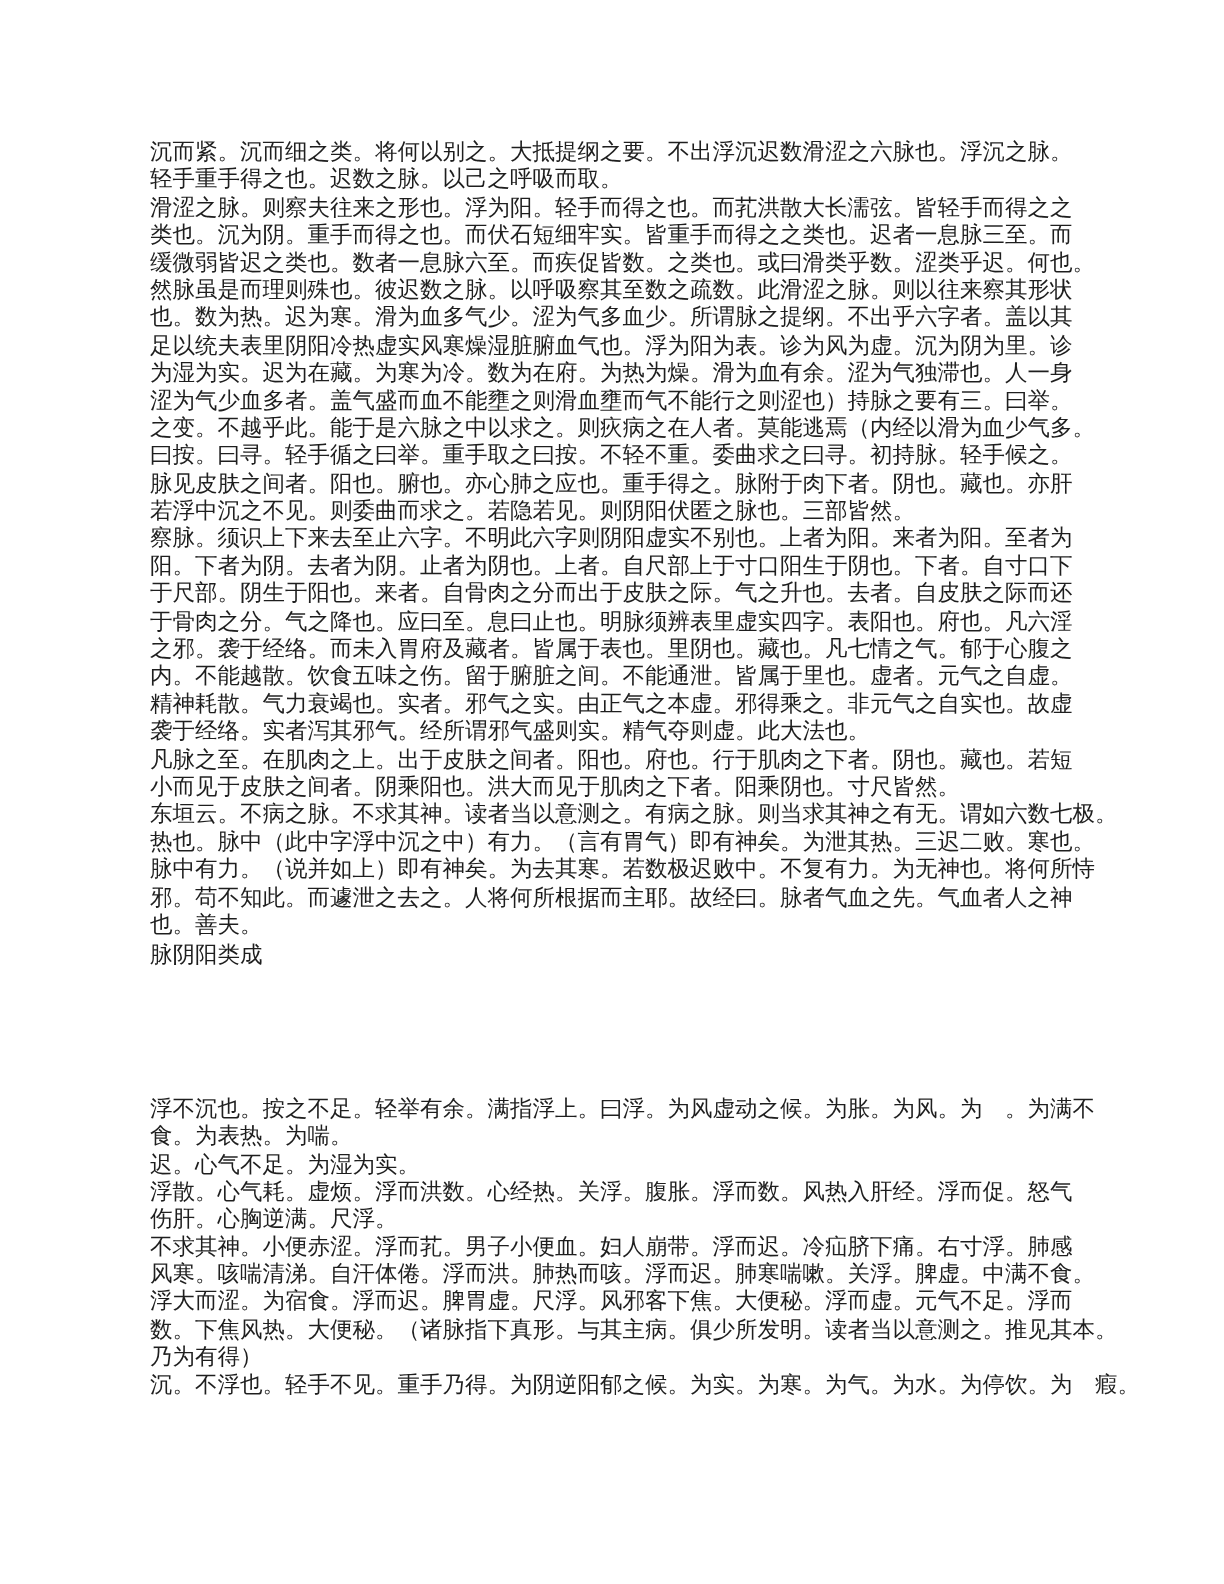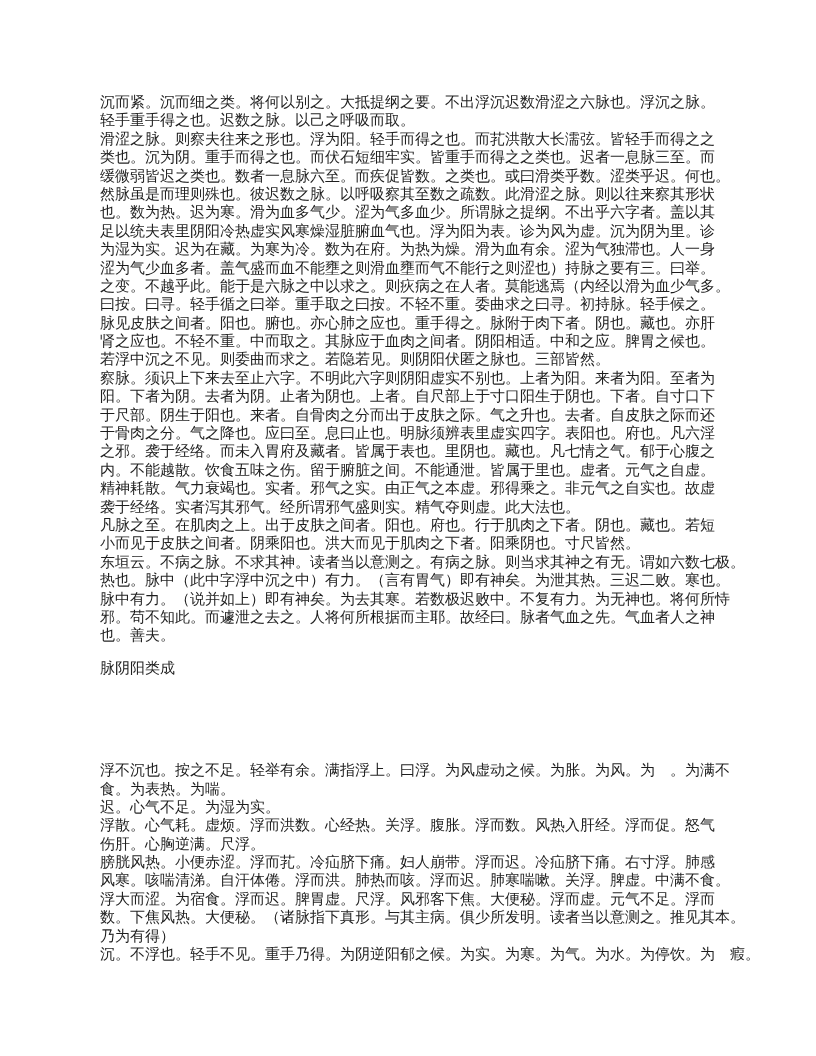--- a/index.html
+++ b/index.html
@@ -27,21 +27,21 @@
     color: #1e1e1e;
     font-size: 15px;
   }
   .text-block .tline {
     height: 18.4px;
     line-height: 18.4px;
     white-space: pre;
     letter-spacing: 0;
   }
   .heading {
-    margin-top: 14px;
+    margin-top: 2px;
     height: 18.4px;
     line-height: 18.4px;
     white-space: pre;
   }
   .section2 {
     margin-top: 84px;
   }
 </style>
 </head>
 <body>
@@ -55,21 +55,20 @@
         <div class="tline">类也。沉为阴。重手而得之也。而伏石短细牢实。皆重手而得之之类也。迟者一息脉三至。而</div>
         <div class="tline">缓微弱皆迟之类也。数者一息脉六至。而疾促皆数。之类也。或曰滑类乎数。涩类乎迟。何也。</div>
         <div class="tline">然脉虽是而理则殊也。彼迟数之脉。以呼吸察其至数之疏数。此滑涩之脉。则以往来察其形状</div>
         <div class="tline">也。数为热。迟为寒。滑为血多气少。涩为气多血少。所谓脉之提纲。不出乎六字者。盖以其</div>
         <div class="tline">足以统夫表里阴阳冷热虚实风寒燥湿脏腑血气也。浮为阳为表。诊为风为虚。沉为阴为里。诊</div>
         <div class="tline">为湿为实。迟为在藏。为寒为冷。数为在府。为热为燥。滑为血有余。涩为气独滞也。人一身</div>
         <div class="tline">涩为气少血多者。盖气盛而血不能壅之则滑血壅而气不能行之则涩也）持脉之要有三。曰举。</div>
         <div class="tline">之变。不越乎此。能于是六脉之中以求之。则疢病之在人者。莫能逃焉（内经以滑为血少气多。</div>
         <div class="tline">曰按。曰寻。轻手循之曰举。重手取之曰按。不轻不重。委曲求之曰寻。初持脉。轻手候之。</div>
         <div class="tline">脉见皮肤之间者。阳也。腑也。亦心肺之应也。重手得之。脉附于肉下者。阴也。藏也。亦肝</div>
-        <div class="tline">肾之应也。不轻不重。中而取之。其脉应于血肉之间者。阴阳相适。中和之应。脾胃之候也。</div>
         <div class="tline">若浮中沉之不见。则委曲而求之。若隐若见。则阴阳伏匿之脉也。三部皆然。</div>
         <div class="tline">察脉。须识上下来去至止六字。不明此六字则阴阳虚实不别也。上者为阳。来者为阳。至者为</div>
         <div class="tline">阳。下者为阴。去者为阴。止者为阴也。上者。自尺部上于寸口阳生于阴也。下者。自寸口下</div>
         <div class="tline">于尺部。阴生于阳也。来者。自骨肉之分而出于皮肤之际。气之升也。去者。自皮肤之际而还</div>
         <div class="tline">于骨肉之分。气之降也。应曰至。息曰止也。明脉须辨表里虚实四字。表阳也。府也。凡六淫</div>
         <div class="tline">之邪。袭于经络。而未入胃府及藏者。皆属于表也。里阴也。藏也。凡七情之气。郁于心腹之</div>
         <div class="tline">内。不能越散。饮食五味之伤。留于腑脏之间。不能通泄。皆属于里也。虚者。元气之自虚。</div>
         <div class="tline">精神耗散。气力衰竭也。实者。邪气之实。由正气之本虚。邪得乘之。非元气之自实也。故虚</div>
         <div class="tline">袭于经络。实者泻其邪气。经所谓邪气盛则实。精气夺则虚。此大法也。</div>
         <div class="tline">凡脉之至。在肌肉之上。出于皮肤之间者。阳也。府也。行于肌肉之下者。阴也。藏也。若短</div>
@@ -80,21 +79,21 @@
         <div class="tline">邪。苟不知此。而遽泄之去之。人将何所根据而主耶。故经曰。脉者气血之先。气血者人之神</div>
         <div class="tline">也。善夫。</div>
       </div>
     <div class="heading">脉阴阳类成</div>
     <div class="text-block section2">
         <div class="tline">浮不沉也。按之不足。轻举有余。满指浮上。曰浮。为风虚动之候。为胀。为风。为　。为满不</div>
         <div class="tline">食。为表热。为喘。</div>
         <div class="tline">迟。心气不足。为湿为实。</div>
         <div class="tline">浮散。心气耗。虚烦。浮而洪数。心经热。关浮。腹胀。浮而数。风热入肝经。浮而促。怒气</div>
         <div class="tline">伤肝。心胸逆满。尺浮。</div>
-        <div class="tline">膀胱风热。小便赤涩。浮而芤。冷疝脐下痛。妇人崩带。浮而迟。冷疝脐下痛。右寸浮。肺感</div>
+        <div class="tline">不求其神。小便赤涩。浮而芤。男子小便血。妇人崩带。浮而迟。冷疝脐下痛。右寸浮。肺感</div>
         <div class="tline">风寒。咳喘清涕。自汗体倦。浮而洪。肺热而咳。浮而迟。肺寒喘嗽。关浮。脾虚。中满不食。</div>
         <div class="tline">浮大而涩。为宿食。浮而迟。脾胃虚。尺浮。风邪客下焦。大便秘。浮而虚。元气不足。浮而</div>
         <div class="tline">数。下焦风热。大便秘。（诸脉指下真形。与其主病。俱少所发明。读者当以意测之。推见其本。</div>
         <div class="tline">乃为有得）</div>
         <div class="tline">沉。不浮也。轻手不见。重手乃得。为阴逆阳郁之候。为实。为寒。为气。为水。为停饮。为　瘕。</div>
       </div>
   </div>
 </div>
 
 </body></html>

